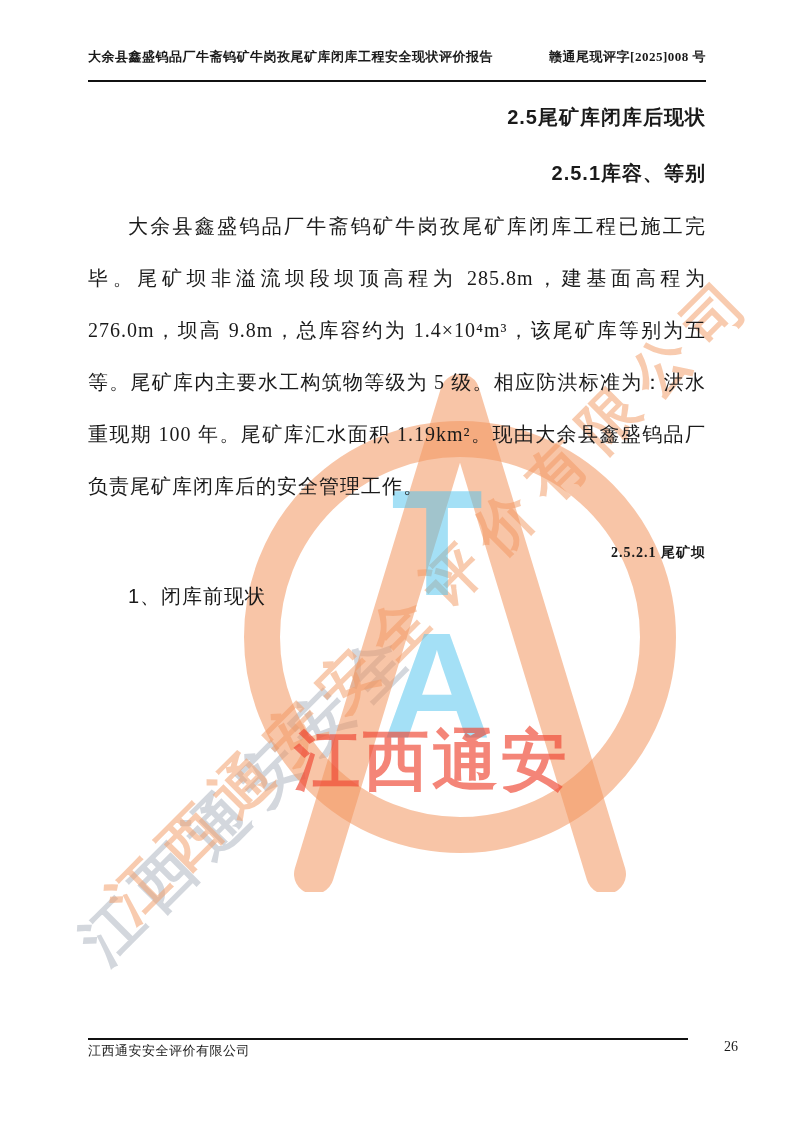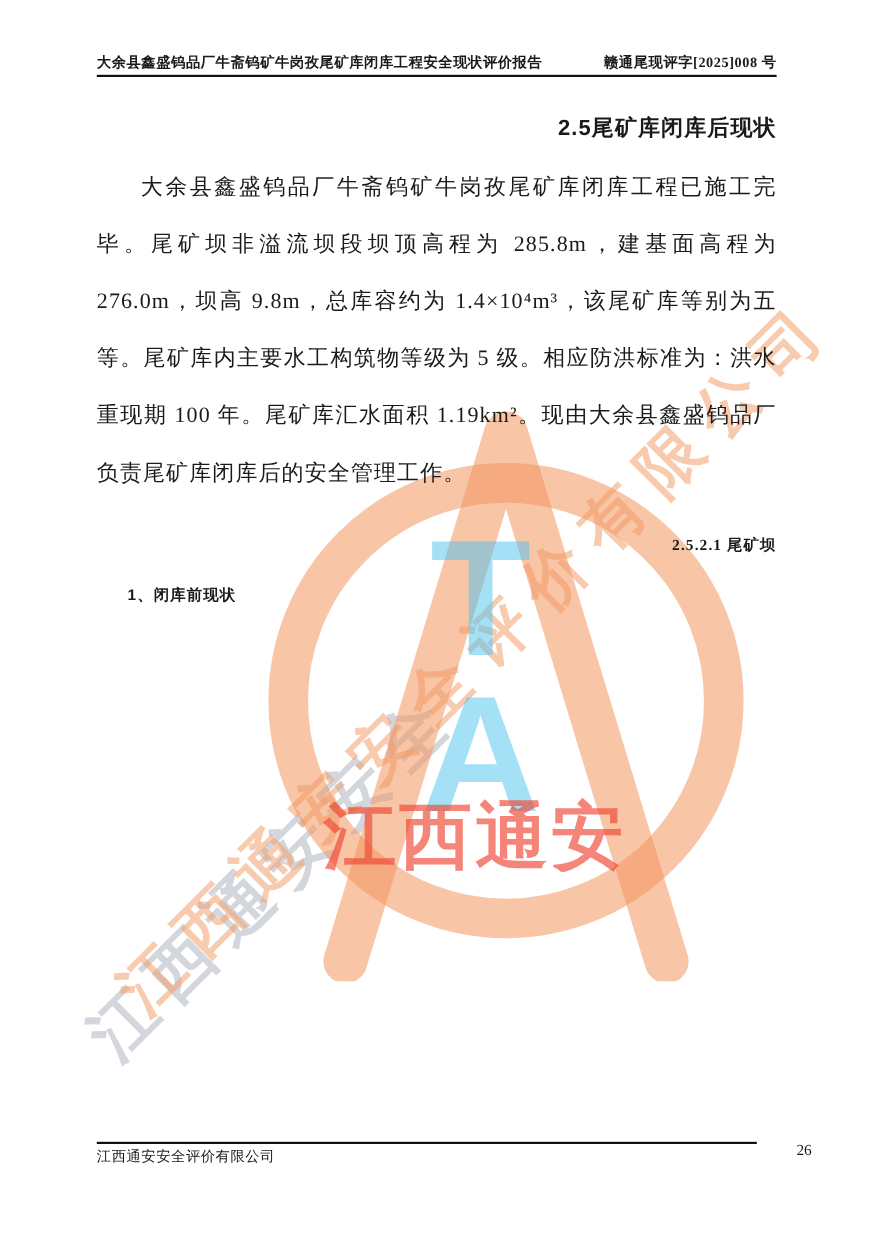--- a/index.html
+++ b/index.html
@@ -9,41 +9,41 @@
     margin:0 auto;
     background:#ffffff;
     overflow:hidden;
     font-family:"Liberation Serif","DejaVu Serif",serif;
     color:#1a1a1a;
   }
   
   .header{
     position:absolute;left:88px;right:87px;top:48px;
     display:flex;justify-content:space-between;align-items:flex-end;
-    padding-bottom:2px;
+    padding-bottom:14px;
     border-bottom:2px solid #111;
     font-family:"Liberation Serif","DejaVu Serif",serif;
     font-weight:bold;font-size:13px;letter-spacing:.5px;
     z-index:2;
   }
   
   .content{
     position:absolute;left:88px;right:87px;top:78px;
     z-index:1;
   }
   .h-main{
     font-family:"Liberation Sans","DejaVu Sans",sans-serif;
     font-weight:bold;font-size:20px;line-height:26px;
     margin:26px 0 0 0;letter-spacing:1px;text-align:right;
   }
   .h-sub2{margin-top:30px;}
   .h-sub3{margin-top:22px;}
   .h-sub4{margin-top:28px;font-size:14px;font-family:Liberation Serif, serif;}
   .h-bold-item{
-    font-weight:bold;font-size:14px;line-height:26px;
+    font-weight:normal;font-size:20px;line-height:26px;
     letter-spacing:1px;text-indent:2em;
     font-family:"Liberation Sans","DejaVu Sans",sans-serif;
   }
   .item1{margin-top:17px;}
   .item2{margin-top:10px;}
   .para{
     font-size:20px;line-height:52px;letter-spacing:1px;
     text-align:justify;text-justify:inter-ideograph;
     text-indent:2em;margin:0;
   }
@@ -118,20 +118,21 @@
     <div class="wm-red">江西通安</div>
   </div>
 
   <div class="header">
     <span>大余县鑫盛钨品厂牛斋钨矿牛岗孜尾矿库闭库工程安全现状评价报告</span>
     <span>赣通尾现评字[2025]008 号</span>
   </div>
 
   <div class="content">
     <div class="h-main">2.5尾矿库闭库后现状</div>
+    <div class="h-main h-sub2">2.5.1库容、等别</div>
     <p class="para p1">大余县鑫盛钨品厂牛斋钨矿牛岗孜尾矿库闭库工程已施工完毕。尾矿坝非溢流坝段坝顶高程为 285.8m，建基面高程为 276.0m，坝高 9.8m，总库容约为 1.4×10⁴m³，该尾矿库等别为五等。尾矿库内主要水工构筑物等级为 5 级。相应防洪标准为：洪水重现期 100 年。尾矿库汇水面积 1.19km²。现由大余县鑫盛钨品厂负责尾矿库闭库后的安全管理工作。</p>
     <div class="h-main h-sub4">2.5.2.1 尾矿坝</div>
     <div class="h-bold-item item1">1、闭库前现状</div>
   </div>
 
   <div class="footer-rule"></div>
   <div class="footer-company">江西通安安全评价有限公司</div>
   <div class="footer-page">26</div>
 
 </div>

